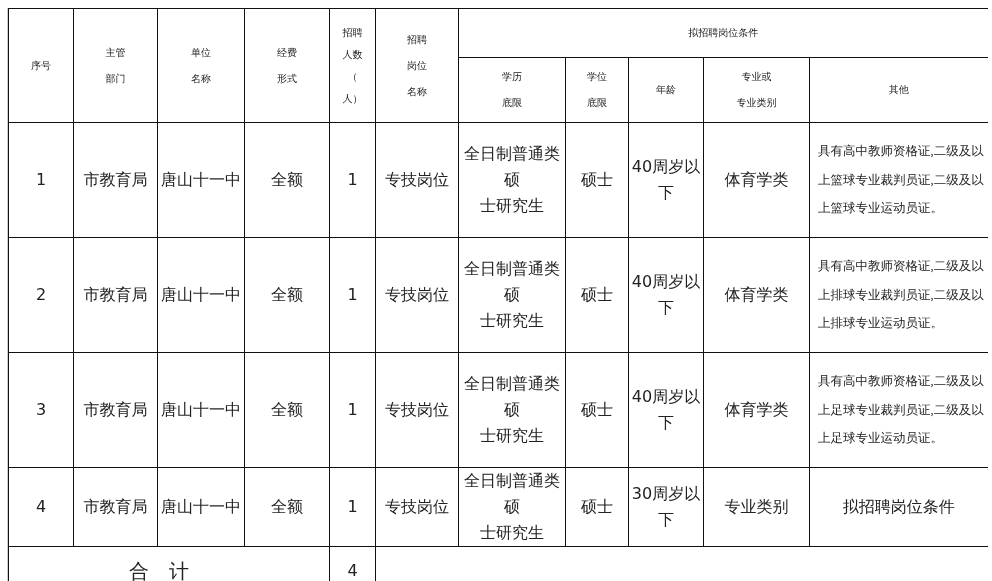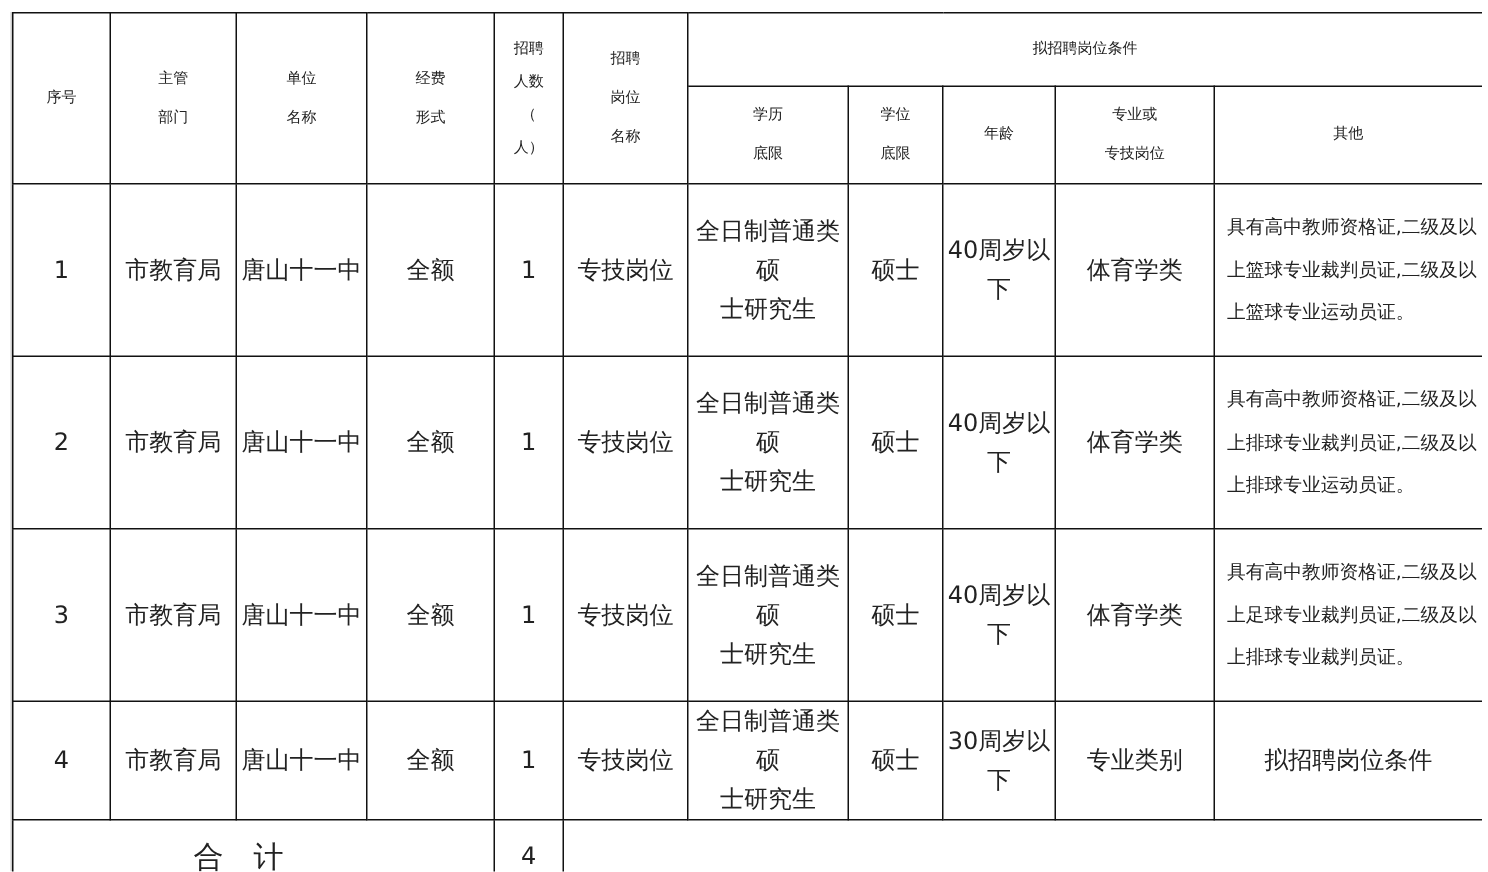--- a/index.html
+++ b/index.html
@@ -1,21 +1,21 @@
 <!DOCTYPE html>
 <html><head>
 <meta charset="utf-8">
 <style>
   html,body{margin:0;padding:0;background:#fff;}
   body{width:992px;height:581px;overflow:hidden;position:relative;font-family:"DejaVu Sans",sans-serif;color:#222;}
   .frame{position:absolute;left:7px;top:8px;width:985px;height:573px;border-left:1px solid #ccc;}
   table{position:absolute;left:8px;top:8px;border-collapse:collapse;table-layout:fixed;}
   td{border:1.5px solid #111;text-align:center;vertical-align:middle;padding:0;font-size:16px;line-height:26px;}
   td.h{font-size:10px;line-height:26px;}
-  td.other{text-align:left;padding:0 0 0 8px;font-size:12.5px;line-height:28.5px;}
+  td.other{text-align:left;padding:0 0 0 8px;font-size:12.5px;line-height:28.5px;font-family:Liberation Serif, serif;}
   td.total-label{font-size:20px;letter-spacing:20px;}
   .tb-right{border-right:none;}
 </style>
 </head>
 <body>
 
 <div class="frame"></div>
 
 <table>
   <colgroup>
@@ -49,21 +49,21 @@
 名称</td>
     <td class="h tb-right" colspan="5">拟招聘岗位条件</td>
   </tr>
   <tr style="height:65px">
     <td class="h" style="white-space:pre-line">学历
 底限</td>
     <td class="h" style="white-space:pre-line">学位
 底限</td>
     <td class="h">年龄</td>
     <td class="h" style="white-space:pre-line">专业或
-专技岗位</td>
+专业类别</td>
     <td class="h tb-right">其他</td>
   </tr>
 
   <tr style="height:115px">
     <td>1</td>
     <td>市教育局</td>
     <td>唐山十一中</td>
     <td>全额</td>
     <td>1</td>
     <td>专技岗位</td>
@@ -96,21 +96,21 @@
     <td>唐山十一中</td>
     <td>全额</td>
     <td>1</td>
     <td>专技岗位</td>
     <td style="white-space:pre-line">全日制普通类硕
 士研究生</td>
     <td>硕士</td>
     <td style="white-space:pre-line">40周岁以
 下</td>
     <td>体育学类</td>
-    <td class="other tb-right">具有高中教师资格证,二级及以上足球专业裁判员证,二级及以上排球专业裁判员证。</td>
+    <td class="other tb-right">具有高中教师资格证,二级及以上足球专业裁判员证,二级及以上足球专业运动员证。</td>
   </tr>
   <tr style="height:57px">
     <td>4</td>
     <td>市教育局</td>
     <td>唐山十一中</td>
     <td>全额</td>
     <td>1</td>
     <td>专技岗位</td>
     <td style="white-space:pre-line">全日制普通类硕
 士研究生</td>

